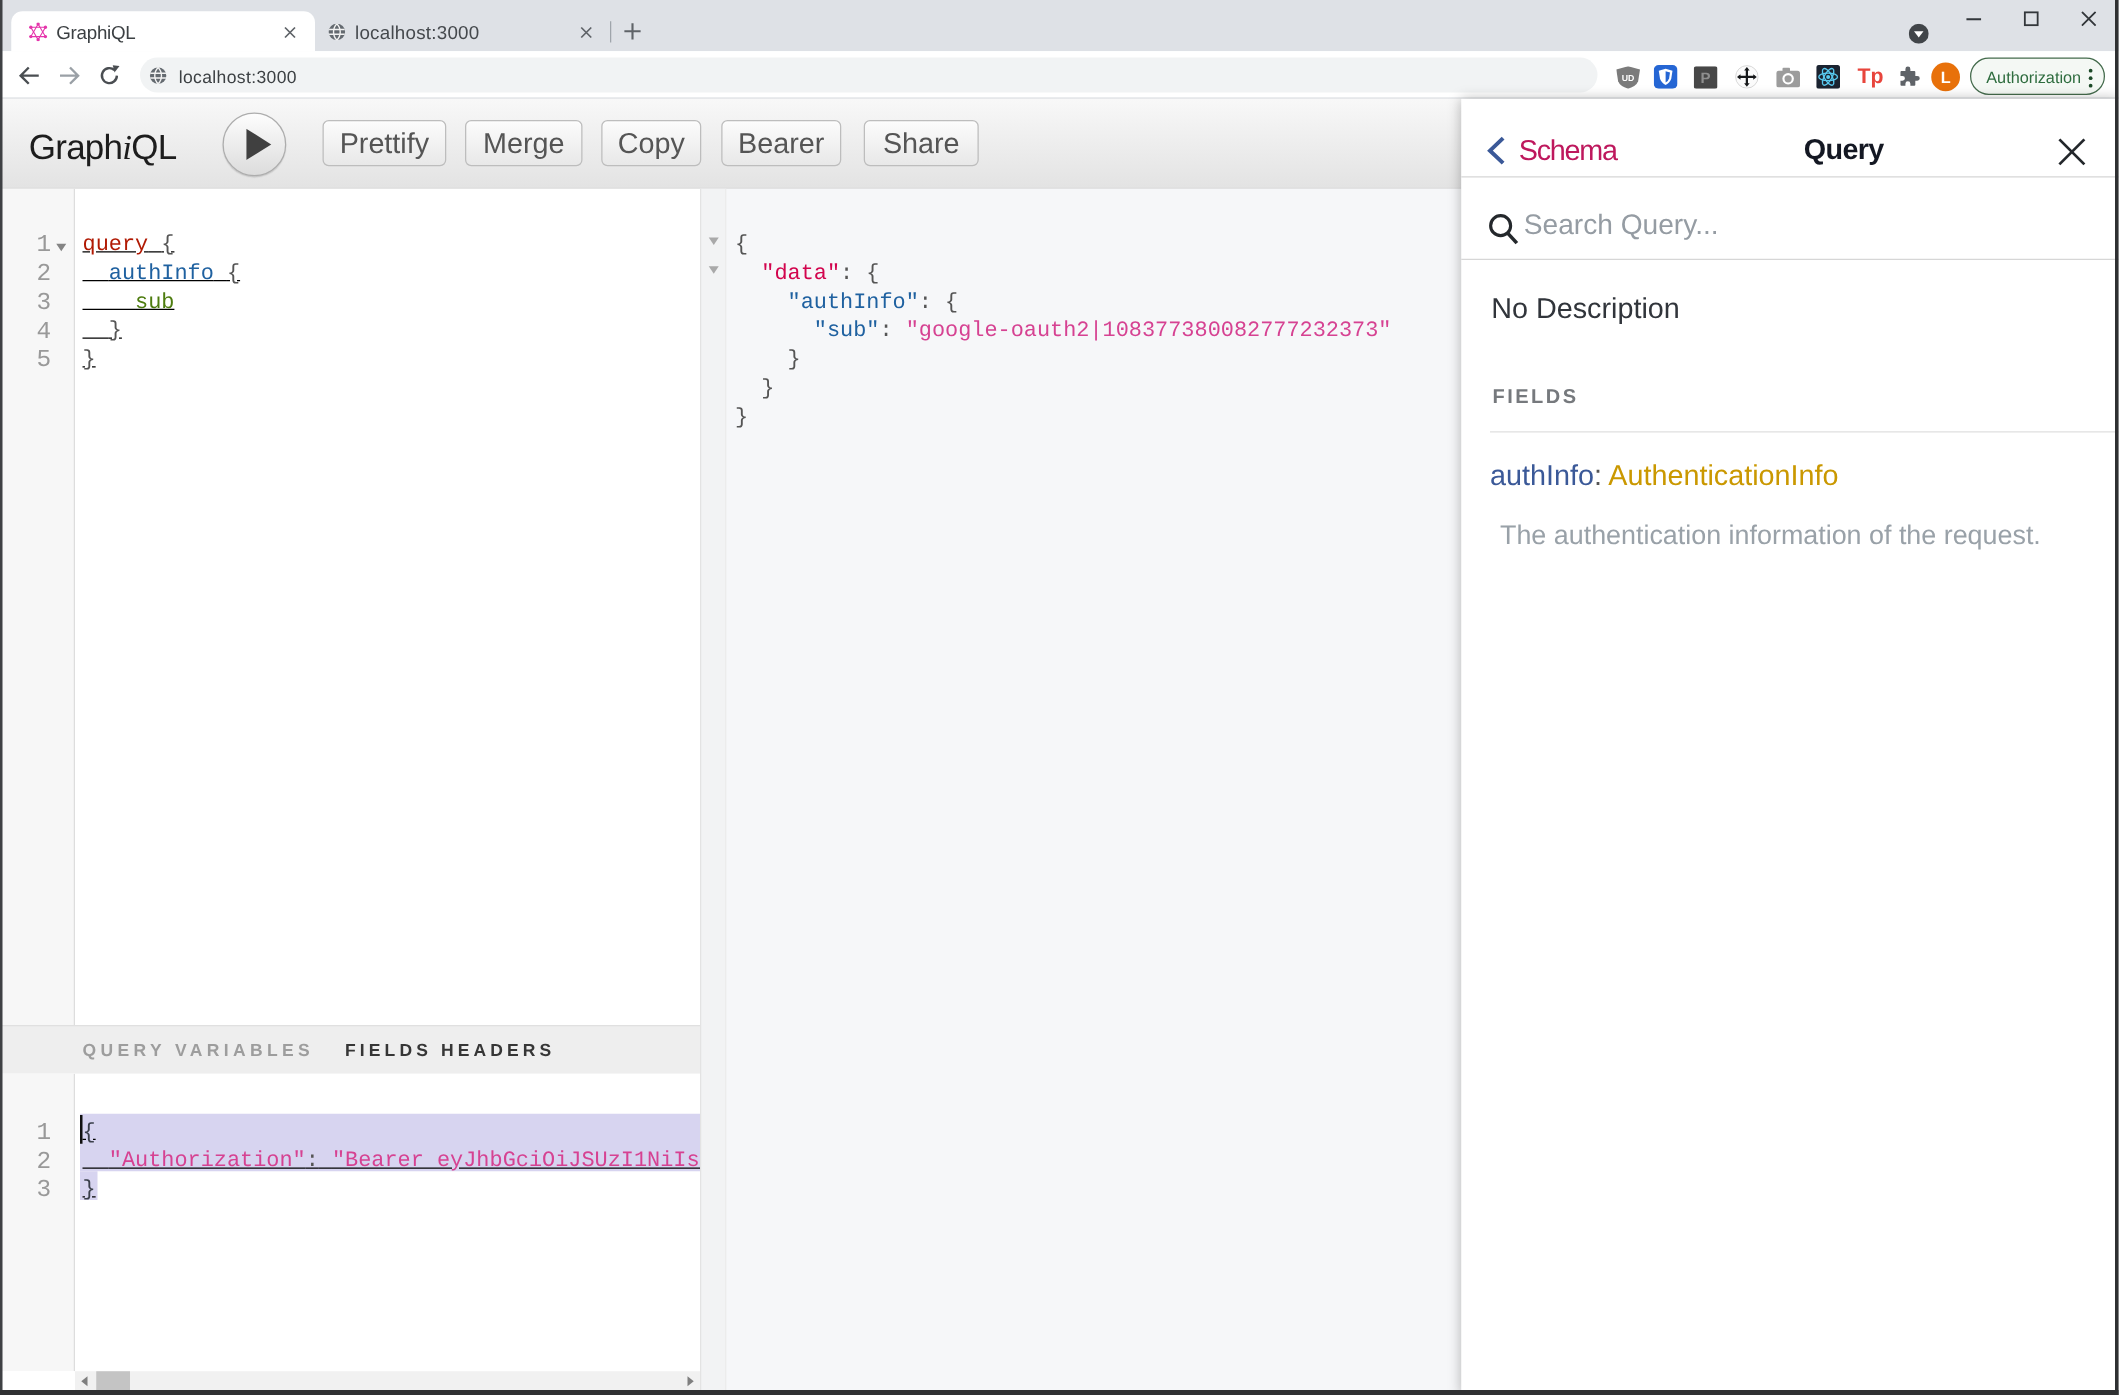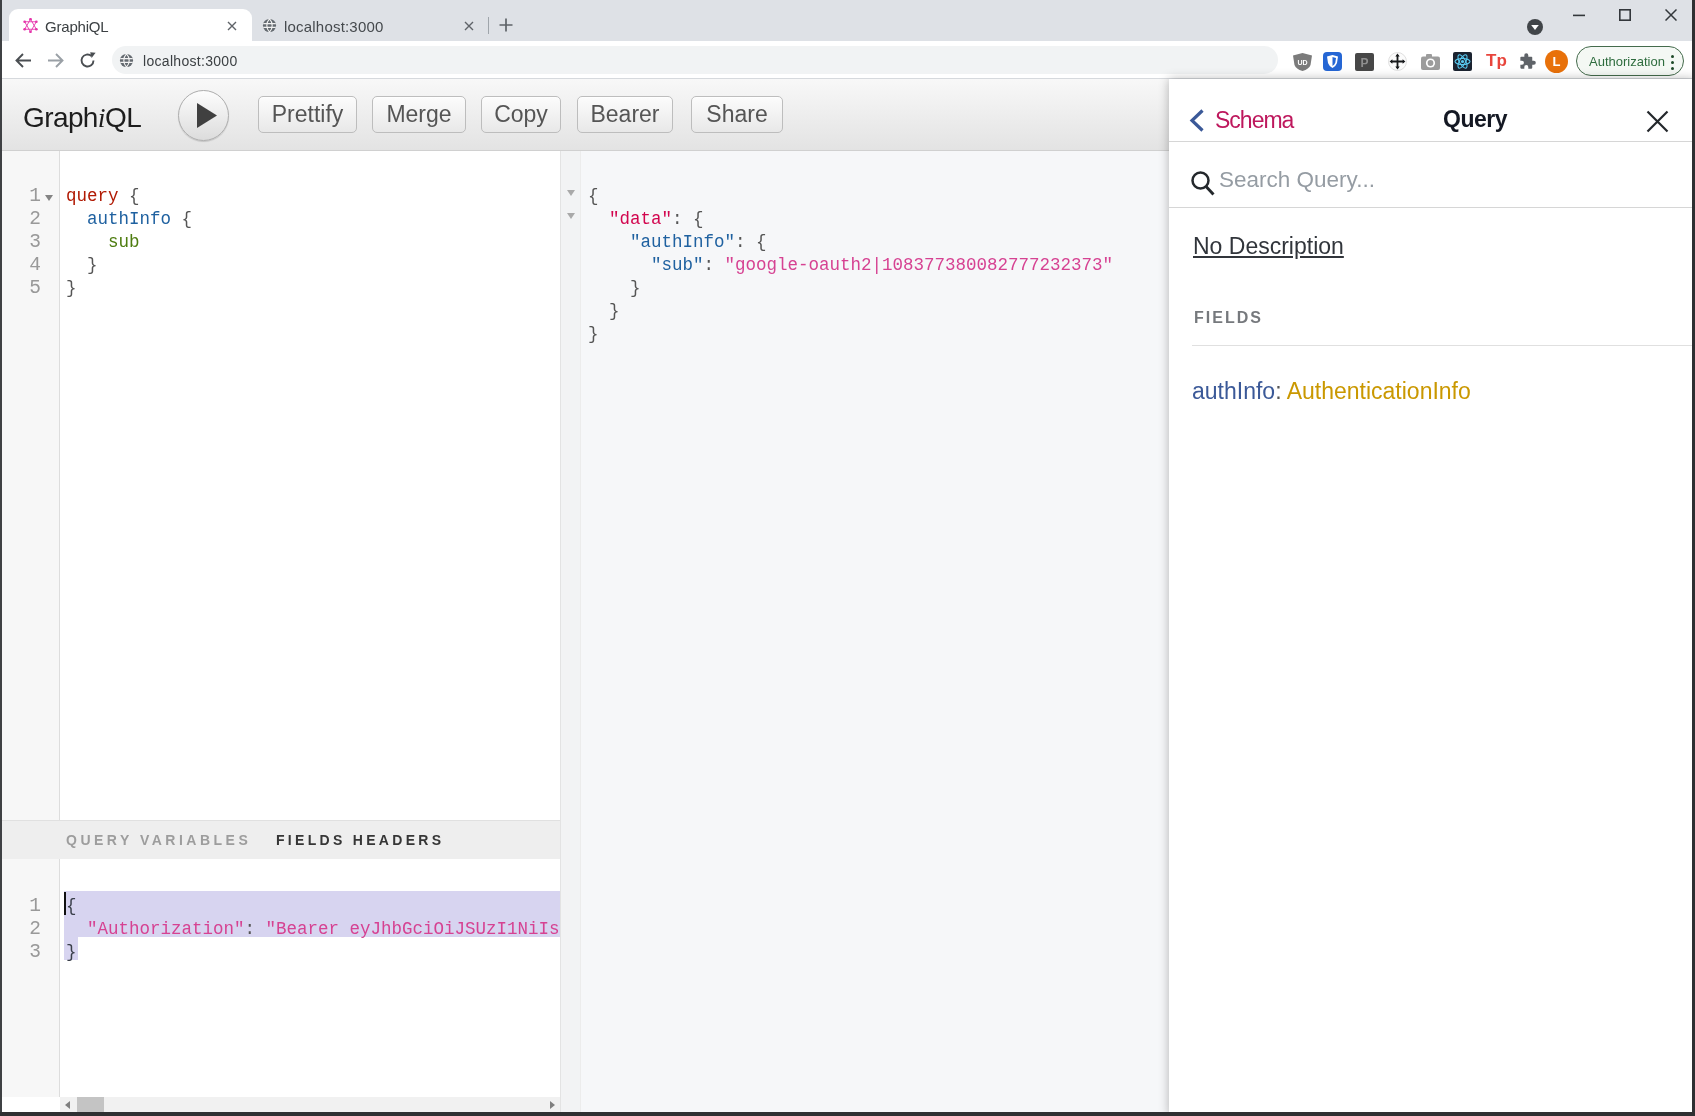--- a/index.html
+++ b/index.html
@@ -28,21 +28,21 @@
   #gtopbar { left:0; top:79px; width:1169px; height:72px; background:linear-gradient(#f8f8f8,#e3e3e3); border-bottom:1px solid #d0d0d0; }
   #glogo { left:23px; top:102px; font-size:28px; color:#1d1d1d; letter-spacing:-0.6px; }
   #glogo em { font-style:italic; font-family:"Liberation Serif", serif; }
   #playbtn { left:178px; top:90px; width:51px; height:51px; border-radius:50%; background:linear-gradient(#fdfdfd,#dcdcdc); border:1px solid #adadad; box-shadow:0 1px 1px rgba(0,0,0,0.15); }
   .tbtn { position:absolute; top:96px; height:37px; background:linear-gradient(#fcfcfc,#e8e8e8); border:1px solid #bdbdbd; border-radius:5px; color:#555; font-size:23px; text-align:center; line-height:35px; box-shadow:0 1px 0 rgba(255,255,255,0.7) inset; }
 
   
   #qpane { left:0; top:151px; width:560px; height:669px; background:#fff; overflow:hidden; }
   #qgutter { left:0; top:0; width:60px; height:669px; background:#f7f7f7; border-right:1px solid #ddd; }
   .lnum { position:absolute; left:0; width:41px; text-align:right; color:#999; font-family:"Liberation Mono", monospace; font-size:19.5px; line-height:23px; }
-  .codeline { position:absolute; left:66px; }
+  .codeline { position:absolute; left:66px;text-decoration:underline; }
   .foldarrow { position:absolute; width:0; height:0; border-left:4.5px solid transparent; border-right:4.5px solid transparent; border-top:6.5px solid #848484; }
 
   
   #varbar { left:0; top:820px; width:560px; height:39px; background:#eee; border-top:1px solid #e0e0e0; }
   #varbar .t1 { position:absolute; left:66px; top:11px; font-size:14px; font-weight:bold; letter-spacing:3.5px; color:#9d9d9d; }
   #varbar .t2 { position:absolute; left:276px; top:11px; font-size:14px; font-weight:bold; letter-spacing:3.3px; color:#363636; }
   #hpane { left:0; top:859px; width:560px; height:238px; background:#fff; overflow:hidden; }
   #hgutter { left:0; top:0; width:60px; height:238px; background:#f7f7f7; border-right:1px solid #ddd; }
   .selrect { position:absolute; background:#d7d4f0; }
 
@@ -57,24 +57,24 @@
   .rfold { position:absolute; width:0; height:0; border-left:4.5px solid transparent; border-right:4.5px solid transparent; border-top:6px solid #a9a9a9; }
   .rline { position:absolute; left:28px; }
 
   
   #docs { left:1169px; top:79px; width:526px; height:1037px; background:#fff; box-shadow:0 0 10px rgba(0,0,0,0.28); }
   #docs .hdr { position:absolute; left:0; top:0; width:526px; height:63px; border-bottom:1px solid #d6d6d6; }
   #schema-lbl { position:absolute; left:46px; top:28px; font-size:23px; letter-spacing:-1px; color:#be185d; }
   #query-lbl { position:absolute; left:0; top:27px; width:612px; text-align:center; font-size:23px; letter-spacing:-0.5px; font-weight:bold; color:#141823; }
   #search-row { position:absolute; left:0; top:63px; width:526px; height:66px; border-bottom:1px solid #d6d6d6; }
   #search-ph { position:absolute; left:50px; top:88px; font-size:22.5px; color:#959ca3; }
-  #nodesc { position:absolute; left:24px; top:154px; font-size:23px; color:#31353b;text-decoration:underline; }
+  #nodesc { position:absolute; left:24px; top:154px; font-size:23px; color:#31353b; }
   #fields-lbl { position:absolute; left:25px; top:230px; font-size:16px; font-weight:bold; letter-spacing:2px; color:#76797d; }
   #fields-div { position:absolute; left:23px; top:266px; width:503px; height:1px; background:#e0e0e0; }
-  #fieldrow { position:absolute; left:23px; top:288px; font-size:23px;margin-top:11px; }
+  #fieldrow { position:absolute; left:23px; top:288px; font-size:23px; }
   #fielddesc { position:absolute; left:31px; top:337px; font-size:21.5px; color:#99a1a8; }
 
   
   #eL { left:0; top:0; width:2px; height:1116px; background:#3f4144; }
   #eR { left:1692px; top:0; width:3px; height:1116px; background:#2f3032; }
   #eB { left:0; top:1112px; width:1695px; height:4px; background:#2f3032; }
 </style>
 </head>
 <body>
 
@@ -287,17 +287,18 @@
   <div id="search-row"></div>
   <svg class="abs" style="left:22px;top:92px" width="25" height="26" viewBox="0 0 25 26">
       <circle cx="9.5" cy="9.5" r="8" fill="none" stroke="#24282c" stroke-width="2.5"></circle>
       <line x1="15.3" y1="15.7" x2="22.5" y2="23.5" stroke="#24282c" stroke-width="2.9"></line>
     </svg>
   <div id="search-ph">Search Query...</div>
   <div id="nodesc">No Description</div>
   <div id="fields-lbl">FIELDS</div>
   <div id="fields-div"></div>
   <div id="fieldrow"><span style="color:#3b5998">authInfo</span><span style="color:#555">: </span><span style="color:#ca9800">AuthenticationInfo</span></div>
+  <div id="fielddesc">The authentication information of the request.</div>
 </div>
 
 <div class="abs" id="eL"></div>
 <div class="abs" id="eR"></div>
 <div class="abs" id="eB"></div>
 
 </body></html>

